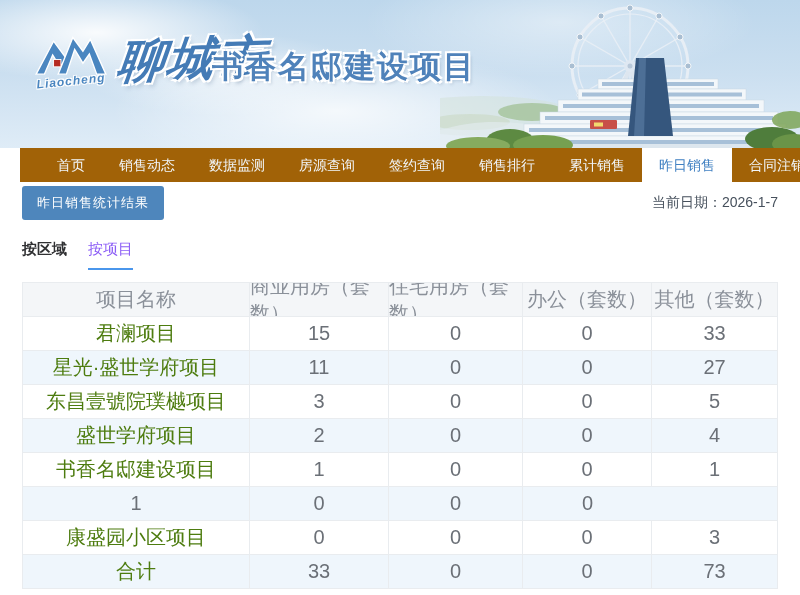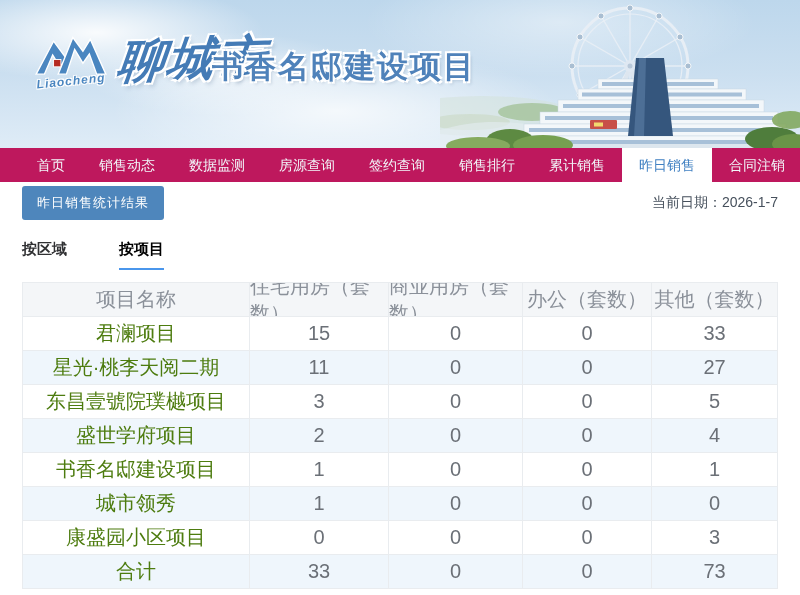--- a/index.html
+++ b/index.html
@@ -29,39 +29,39 @@
     text-shadow: -2px -2px 0 #fff, 2px -2px 0 #fff, -2px 2px 0 #fff, 2px 2px 0 #fff, 3px 4px 4px rgba(60,90,130,.25);
   }
   .banner-title {
     position: absolute; left: 212px; top: 46px;
     font-size: 31px; font-weight: 900; color: #4f82ba; letter-spacing: 2px;
     text-shadow: -2px -2px 0 #fff, 2px -2px 0 #fff, -2px 2px 0 #fff, 2px 2px 0 #fff, 3px 3px 3px rgba(60,90,130,.2);
   }
   .city-art { position: absolute; right: 0; bottom: 0; width: 360px; height: 148px; }
 
   
-  .navbar { height: 34px; background: #be185d; display: flex; padding-left: 20px; }
+  .navbar { height: 34px; background: #a16207; display: flex; padding-left: 20px; margin-left: 20px; }
   .nav-item {
     display: block; padding: 0 17px; line-height: 34px; font-size: 14px;
     color: #f2f6fa; text-decoration: none; cursor: pointer; white-space: nowrap;
   }
   .nav-item.active { background: #fff; color: #4181c2; }
 
   
   .content { padding: 0 22px; }
   .toolbar { margin-top: 4px; display: flex; justify-content: space-between; align-items: center; }
   .stats-btn {
     background: #4e86bc; color: #fff; border: none; border-radius: 3px;
     font-size: 13px; padding: 8px 15px; cursor: pointer;
     font-family: inherit; letter-spacing: 1px;
   }
   .date-wrap { font-size: 14px; color: #46505c; }
-  .tabs { margin-top: 20px; display: flex; gap: 52px; font-size: 15px; }
+  .tabs { margin-top: 20px; display: flex; gap: 21px; font-size: 15px; }
   .tab { padding-bottom: 9px; cursor: pointer; color: #303133; font-weight: bold; }
-  .tab.active { color: #000000; font-weight: bold; border-bottom: 2px solid #4a96ec; }
+  .tab.active { color: #8b5cf6; font-weight: normal; border-bottom: 2px solid #4a96ec; }
 
   
   .table { margin-top: 12px; border: 1px solid #e9ecef; width: 756px; }
   .thead { display: flex; background: #f4f6f8; border-bottom: 1px solid #e9ecef; }
   .th, .td {
     height: 33px; display: flex; align-items: center; justify-content: center;
     font-size: 20px; border-right: 1px solid #e9ecef; overflow: hidden;
   }
   .th:last-of-type, .td:last-of-type { border-right: none; }
   .th { color: #8a9099; }
@@ -193,40 +193,40 @@
     <div class="tabs">
       <div class="tab">按区域</div>
       <div class="tab active">按项目</div>
     </div>
 
     <div class="table">
       <div class="thead">
 
           <div class="th">项目名称</div>
 
+          <div class="th">商业用房（套数）</div>
+
           <div class="th">住宅用房（套数）</div>
-
-          <div class="th">商业用房（套数）</div>
 
           <div class="th">办公（套数）</div>
 
           <div class="th">其他（套数）</div>
         </div>
       <div class="tbody">
 
           <div class="trow">
             <div class="td name">君澜项目</div>
             <div class="td">15</div>
             <div class="td">0</div>
             <div class="td">0</div>
             <div class="td">33</div>
           </div>
 
           <div class="trow">
-            <div class="td name">星光·桃李天阅二期</div>
+            <div class="td name">星光·盛世学府项目</div>
             <div class="td">11</div>
             <div class="td">0</div>
             <div class="td">0</div>
             <div class="td">27</div>
           </div>
 
           <div class="trow">
             <div class="td name">东昌壹號院璞樾项目</div>
             <div class="td">3</div>
             <div class="td">0</div>
@@ -244,21 +244,20 @@
 
           <div class="trow">
             <div class="td name">书香名邸建设项目</div>
             <div class="td">1</div>
             <div class="td">0</div>
             <div class="td">0</div>
             <div class="td">1</div>
           </div>
 
           <div class="trow">
-            <div class="td name">城市领秀</div>
             <div class="td">1</div>
             <div class="td">0</div>
             <div class="td">0</div>
             <div class="td">0</div>
           </div>
 
           <div class="trow">
             <div class="td name">康盛园小区项目</div>
             <div class="td">0</div>
             <div class="td">0</div>

